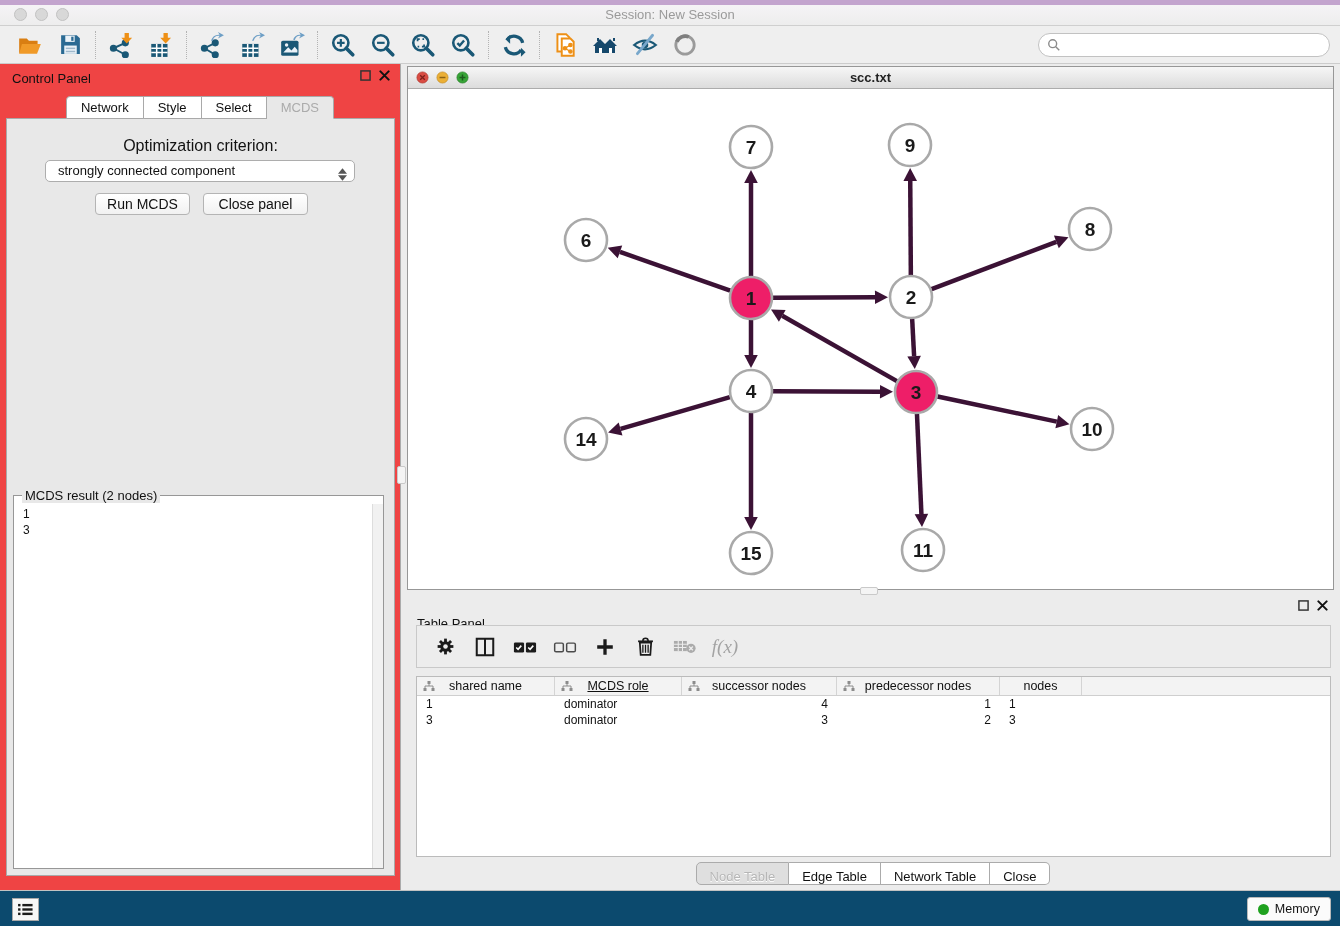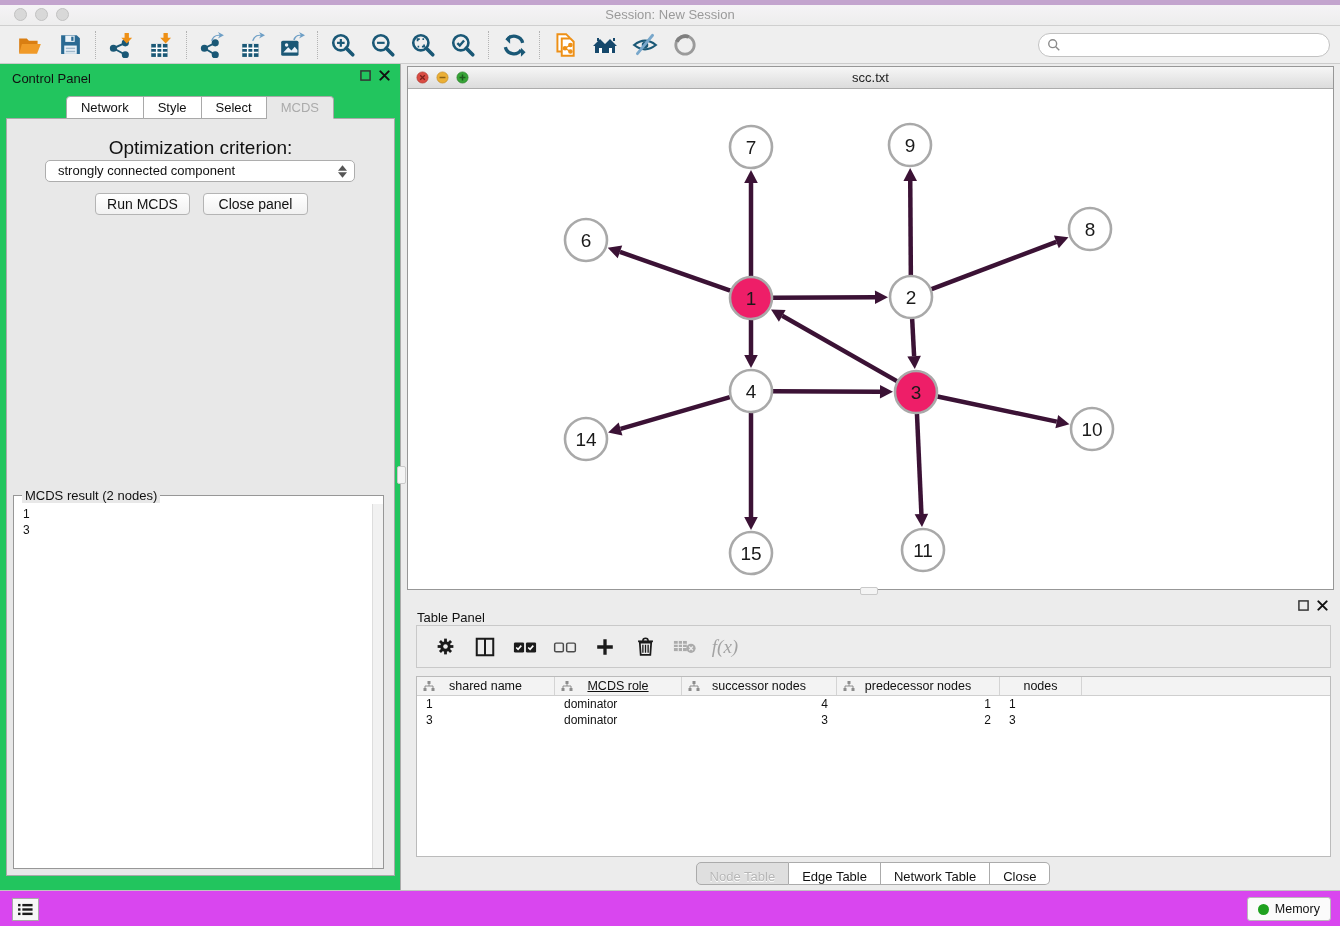--- a/index.html
+++ b/index.html
@@ -18,83 +18,83 @@
   
   .toolbar { position:absolute; left:0; top:26px; right:0; height:38px; background:#EFEFEF;
     border-bottom:1px solid #CCCCCC; display:flex; align-items:center; padding:0 10px; }
   .tbtn { width:40px; height:32px; display:flex; align-items:center; justify-content:center; }
   .tsep { width:1px; height:28px; border-left:1px dotted #B3B3B3; margin:0 5px; }
   .search { margin-left:auto; width:292px; height:24px; border:1px solid #C2C2C2; border-radius:12px;
     background:#fff; display:flex; align-items:center; padding-left:8px; }
   .search input { border:none; outline:none; flex:1; height:20px; font-size:12px; background:transparent; }
 
   
-  .control-panel { position:absolute; left:0; top:64px; width:401px; height:826px; background:#22c55e;
+  .control-panel { position:absolute; left:0; top:64px; width:401px; height:826px; background:#ef4444;
     border-right:1px solid #ABABAB; }
   .cp-head { position:absolute; left:12px; top:7px; font-size:13px; color:#111; }
   .panel-btns { position:absolute; right:10px; top:6px; display:flex; gap:8px; align-items:center; }
   .cp-content { position:absolute; left:6px; top:54px; width:389px; height:758px; background:#E8E8E8;
     border:1px solid #A9A9A9; }
   .cp-tabs { position:absolute; left:0; right:0; top:32px; height:23px; display:flex; justify-content:center; z-index:3; }
   .tab { height:23px; padding:0 14px; font-size:13px; line-height:22px; background:#fff;
     border:1px solid #A9A9A9; border-left:none; color:#111; }
   .tab:first-child { border-left:1px solid #A9A9A9; border-top-left-radius:4px; }
   .tab:last-child { border-top-right-radius:4px; }
   .tab.active { background:#E8E8E8; color:#ABABAB; border-bottom-color:#E8E8E8; }
-  .opt-label { position:absolute; left:0; right:0; top:18px; text-align:center; font-size:19px; }
+  .opt-label { position:absolute; left:0; right:0; top:18px; text-align:center; font-size:16px; }
   .dropdown { position:absolute; left:38px; top:41px; width:310px; height:22px; background:#fff;
     border:1px solid #ADADAD; border-radius:5px; font-size:13px; line-height:20px; padding-left:12px;
-    display:flex; align-items:center; }
+    display:flex; align-items:flex-end; }
   .dd-text { flex:1; }
   .dd-arrows { width:20px; display:flex; flex-direction:column; align-items:center; gap:1px; padding-right:4px; }
   .btn { position:absolute; height:22px; background:linear-gradient(#FFFFFF,#F1F1F1); border:1px solid #B4B4B4;
     border-radius:4px; font-size:14px; text-align:center; line-height:20px; }
   .result-group { position:absolute; left:6px; top:376px; width:371px; height:374px; border:1px solid #979797; background:#fff; }
   .result-legend { position:absolute; left:8px; top:-8px; background:#E8E8E8; padding:0 3px; font-size:13px; }
   .result-body { position:absolute; left:1px; top:8px; right:12px; bottom:1px; font-size:12px; padding:2px 8px; line-height:16px; }
   .result-scroll { position:absolute; right:0; top:8px; width:11px; bottom:0; background:#F1F1F1; border-left:1px solid #DDD; }
 
   
   .net-frame { position:absolute; left:407px; top:66px; width:927px; height:524px; background:#7f1d1d;
-    border:1px solid #979797; }
+    border:1px solid #979797;font-weight:bold; }
   .net-titlebar { position:absolute; left:0; top:0; right:0; height:22px;
     background:linear-gradient(#F6F6F6,#DCDCDC); border-bottom:1px solid #ACACAC; }
   .net-title { position:absolute; left:0; right:0; top:3px; text-align:center; font-size:13px; color:#222; }
   .net-lights { position:absolute; left:8px; top:4px; display:flex; gap:7px; }
   .net-canvas { position:absolute; left:0; top:22px; right:0; bottom:0; background:#fff; }
 
   
   .v-grip { position:absolute; left:397px; top:466px; width:9px; height:18px; background:#F4F4F4;
     border:1px solid #C9C9C9; border-radius:2px; }
   .h-grip { position:absolute; left:860px; top:587px; width:18px; height:8px; background:#F4F4F4;
     border:1px solid #C9C9C9; border-radius:2px; }
 
   
   .table-panel { position:absolute; left:406px; top:596px; right:0; height:294px; background:#ECECEC; }
-  .tp-head { position:absolute; left:11px; top:14px; font-size:13px; }
+  .tp-head { position:absolute; left:11px; top:20px; font-size:13px; }
   .tp-toolbar { position:absolute; left:10px; right:9px; top:29px; height:43px; background:#EDEDED;
     border:1px solid #C9C9C9; display:flex; align-items:center; padding-left:16px; gap:16px; }
   .tp-tool { width:24px; height:24px; display:flex; align-items:center; justify-content:center; }
   .fx { font-family:"Liberation Serif", serif; font-style:italic; font-size:19px; color:#A3A3A3; }
   .tbl { position:absolute; left:10px; right:9px; top:80px; height:181px; background:#fff; border:1px solid #BBB; overflow:hidden; }
   .tbl-header { display:flex; height:19px; background:#F3F3F3; border-bottom:1px solid #CFCFCF; }
   .th { position:relative; height:100%; border-right:1px solid #D4D4D4; font-size:12.5px; color:#111;
     display:flex; align-items:center; justify-content:center; }
   .th .tree { position:absolute; left:6px; top:4px; }
   .tbl-row { display:flex; height:16px; font-size:12px; }
   .td { padding:0 9px; overflow:hidden; white-space:nowrap; line-height:16px; }
   .tp-tabs { position:absolute; left:0; right:0; top:266px; display:flex; justify-content:center; }
   .tp-tab { height:23px; padding:3px 13px; font-size:13px; line-height:21px; background:#fff;
     border:1px solid #ABABAB; border-left:none; color:#111; }
   .tp-tab:first-child { border-left:1px solid #ABABAB; border-radius:5px 0 0 5px; }
   .tp-tab:last-child { border-radius:0 5px 5px 0; }
   .tp-tab.active { background:#DFDFDF; color:#B6B6B6; text-shadow:0 1px 0 #fff; }
 
   
-  .statusbar { position:absolute; left:0; bottom:0; right:0; height:36px; background:#d946ef; border-top:1px solid #C2C2C2; }
+  .statusbar { position:absolute; left:0; bottom:0; right:0; height:36px; background:#0c4a6e; border-top:1px solid #C2C2C2; }
   .sb-left { position:absolute; left:12px; top:7px; width:27px; height:23px; background:#F7F7F7;
     border:1px solid #A9A9A9; display:flex; align-items:center; justify-content:center; }
   .memory-btn { position:absolute; right:9px; top:6px; height:24px; background:#FBFBFB; border:1px solid #B9B9B9;
     border-radius:3px; display:flex; align-items:center; gap:6px; padding:0 10px; font-size:12.5px; }
   .mem-dot { width:11px; height:11px; border-radius:50%; background:#1FA11F; }
 </style>
 </head>
 <body>
 
 <div class="app">

